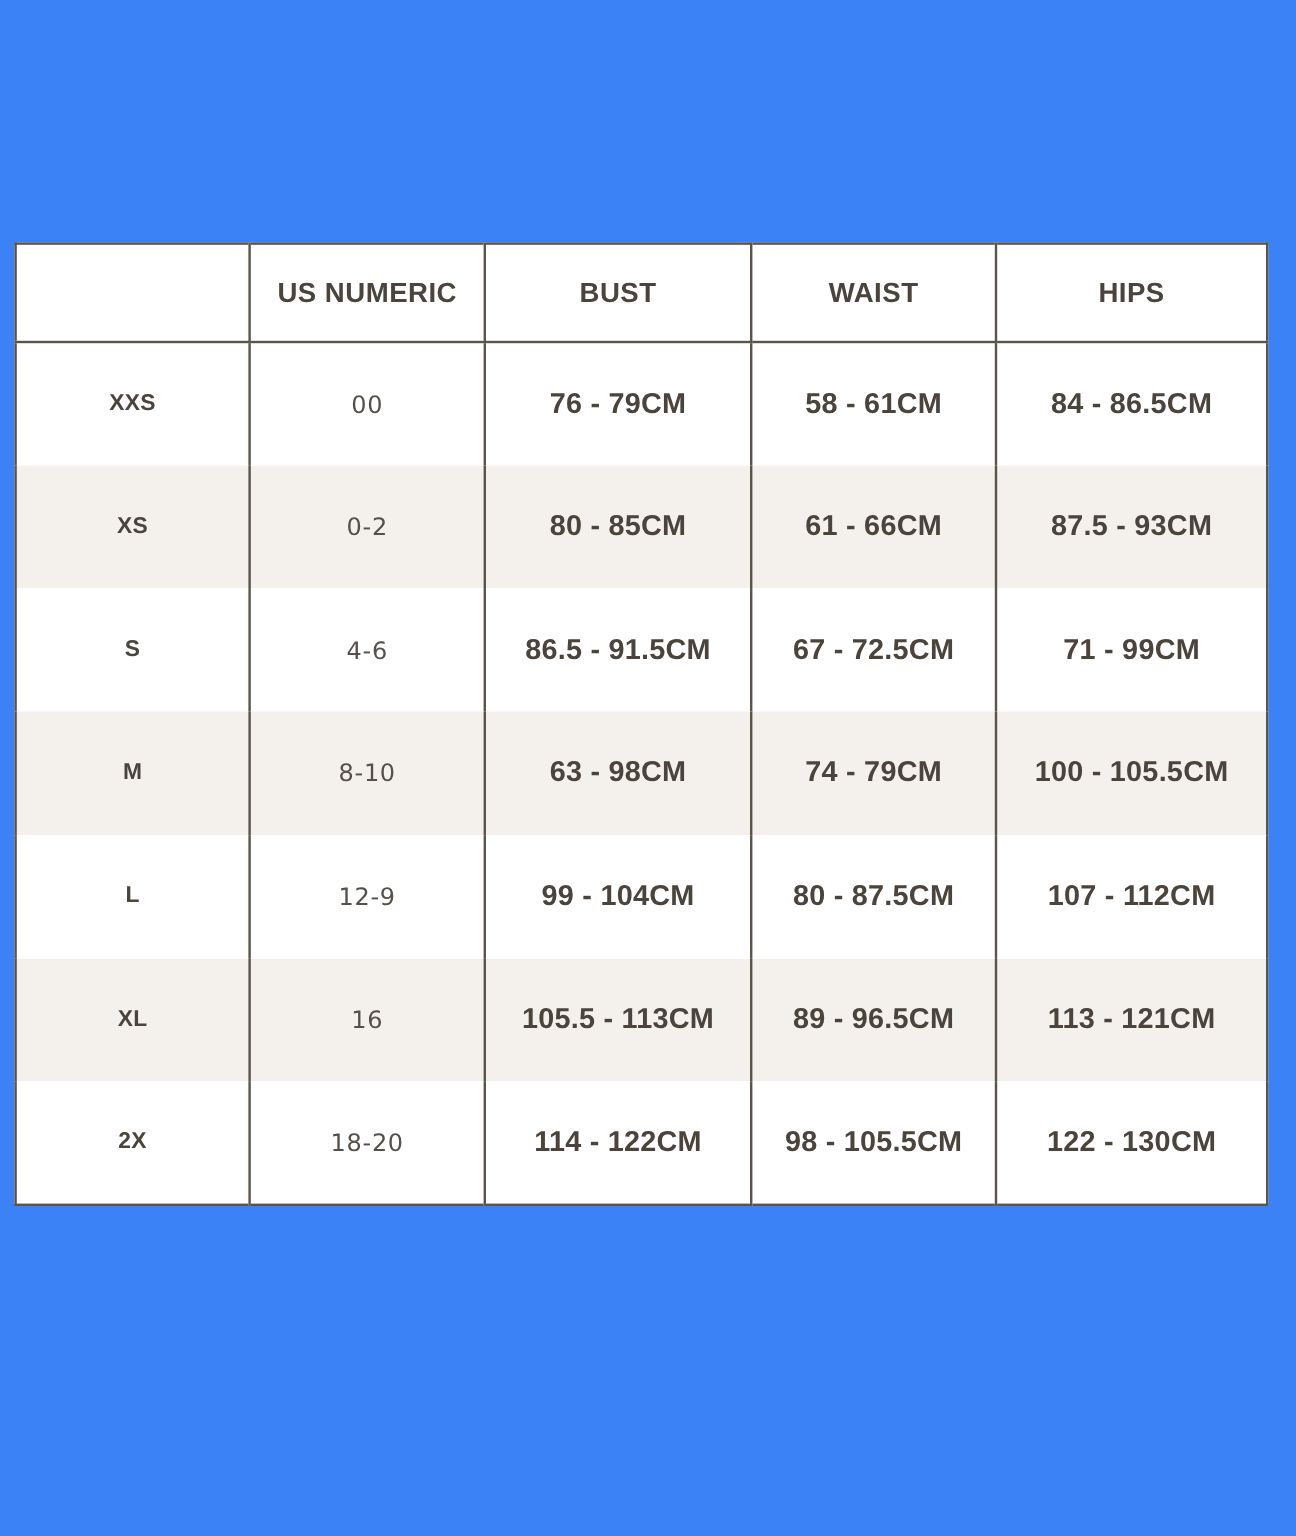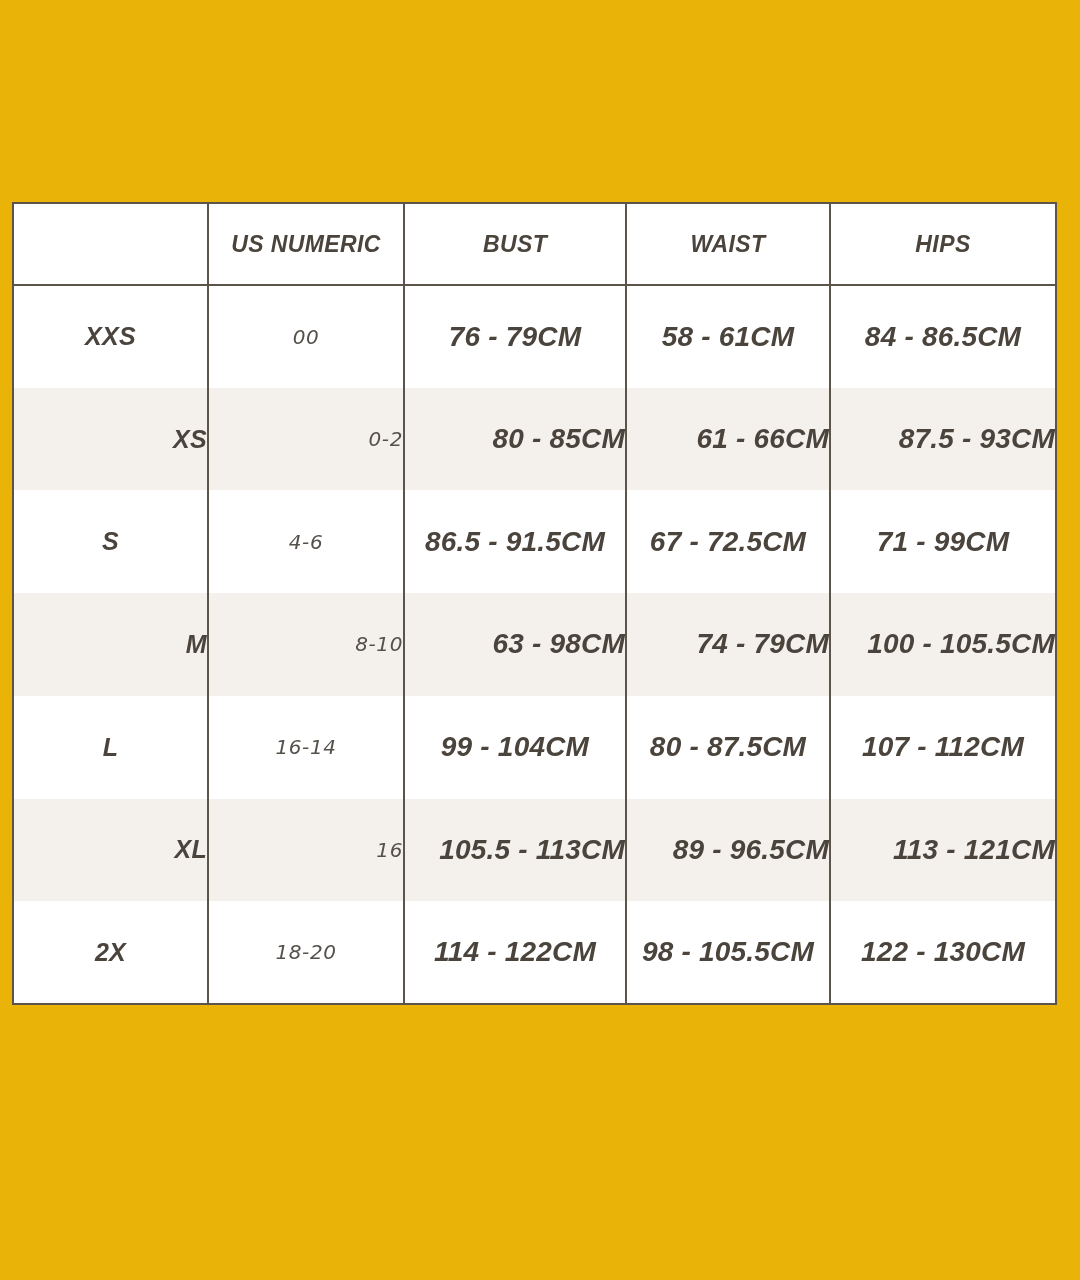--- a/index.html
+++ b/index.html
@@ -12,23 +12,22 @@
     width: 1080px;
     height: 1280px;
     font-family: "Liberation Sans", sans-serif;
     -webkit-font-smoothing: antialiased;
   }
 
   #page {
     position: relative;
     width: 1080px;
     height: 1280px;
-    background: #eab308;
+    background: #3b82f6;
     overflow: hidden;
-    font-style: italic;
   }
 
   
   #size-chart-table {
     position: absolute;
     left: 12px;
     top: 202px;
     width: 1043px;          
     height: 803px;          
     border: 2px solid #5a544a;
@@ -68,44 +67,44 @@
     font-weight: 700;
     font-size: 23px;
     letter-spacing: 0.4px;
     background: #ffffff;
     text-transform: uppercase;
   }
 
   
   #size-chart-table tbody tr { height: 80px; }
   #size-chart-table tbody tr.row-odd  > td { background: #ffffff; }
-  #size-chart-table tbody tr.row-even > td { background: #f4f1ec; text-align: right; }
+  #size-chart-table tbody tr.row-even > td { background: #f4f1ec; }
 
   
   #size-chart-table td.cell-size {
     font-family: "Liberation Sans Narrow", "Liberation Sans", sans-serif;
     font-weight: 700;
-    font-size: 25px;
+    font-size: 19px;
     letter-spacing: 0.3px;
   }
 
   
   #size-chart-table td.cell-numeric {
     font-family: "DejaVu Sans", sans-serif;
     font-weight: 400;
     font-size: 20px;
     letter-spacing: 0.6px;
     color: #55504a;
   }
 
   
   #size-chart-table td.cell-measure {
     font-family: "Liberation Sans Narrow", "Liberation Sans", sans-serif;
     font-weight: 700;
-    font-size: 28px;
+    font-size: 24px;
     letter-spacing: 0.2px;
     white-space: nowrap;
   }
 </style>
 </head>
 <body>
 
 <div id="page">
 
   <table id="size-chart-table">
@@ -150,21 +149,21 @@
         </tr>
         <tr class="row-even">
           <td class="cell-size">M</td>
           <td class="cell-numeric">8-10</td>
           <td class="cell-measure">63 - 98CM</td>
           <td class="cell-measure">74 - 79CM</td>
           <td class="cell-measure">100 - 105.5CM</td>
         </tr>
         <tr class="row-odd">
           <td class="cell-size">L</td>
-          <td class="cell-numeric">16-14</td>
+          <td class="cell-numeric">12-9</td>
           <td class="cell-measure">99 - 104CM</td>
           <td class="cell-measure">80 - 87.5CM</td>
           <td class="cell-measure">107 - 112CM</td>
         </tr>
         <tr class="row-even">
           <td class="cell-size">XL</td>
           <td class="cell-numeric">16</td>
           <td class="cell-measure">105.5 - 113CM</td>
           <td class="cell-measure">89 - 96.5CM</td>
           <td class="cell-measure">113 - 121CM</td>

